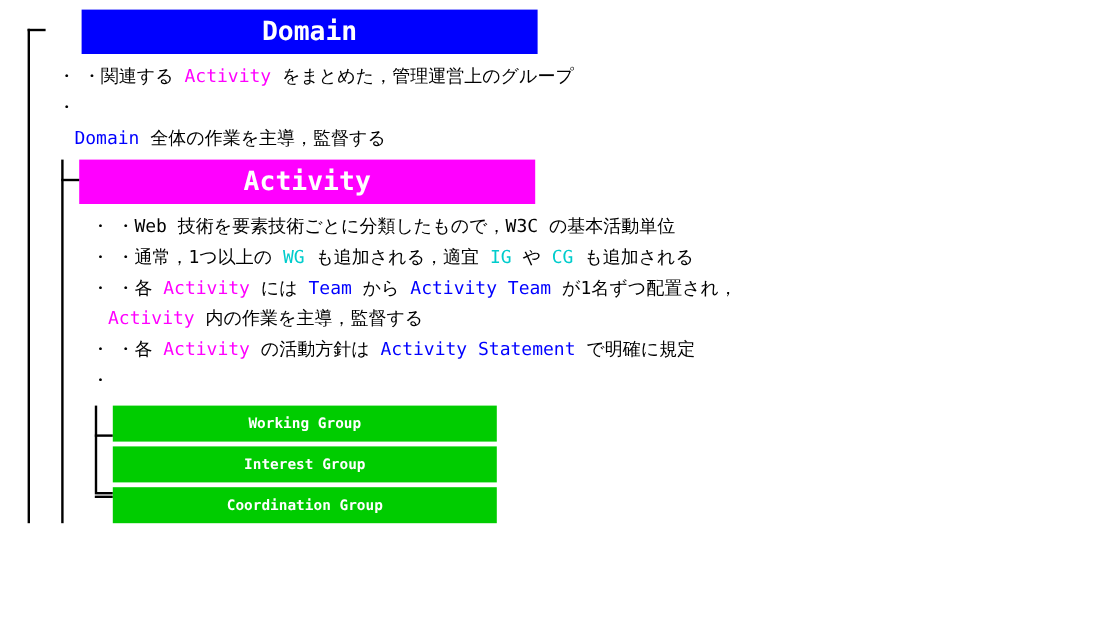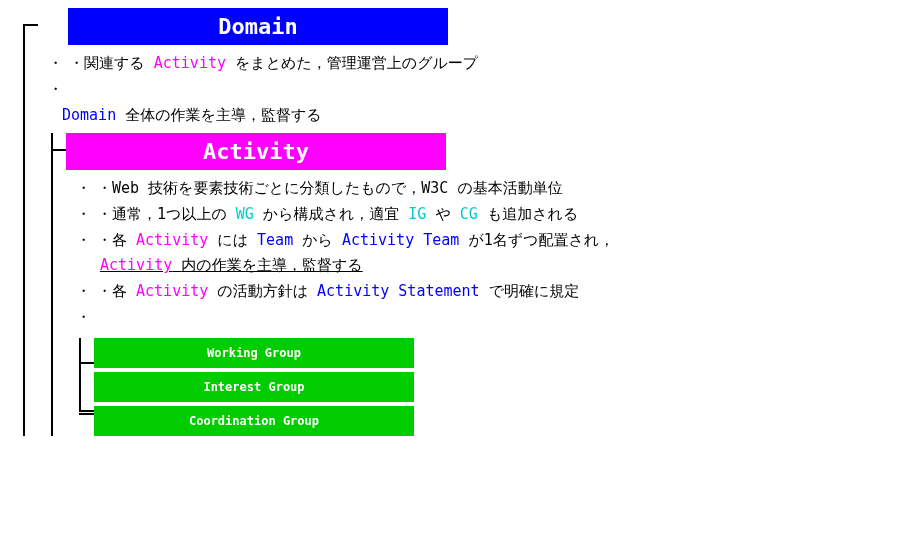--- a/index.html
+++ b/index.html
@@ -148,42 +148,42 @@
             <div class="bullet-line">
               <span class="bullet text-normal">・</span>
               <span class="text-normal">・Web 技術を要素技術ごとに分類したもので，W3C の基本活動単位</span>
             </div>
 
             <div class="bullet-line">
               <span class="bullet text-normal">・</span>
               <span>
                 <span class="text-normal">・通常，1つ以上の</span>
                 <span class="text-cyan">WG</span>
-                <span class="text-normal">から構成され，適宜</span>
+                <span class="text-normal">も追加される，適宜</span>
                 <span class="text-cyan">IG</span>
                 <span class="text-normal">や</span>
                 <span class="text-cyan">CG</span>
                 <span class="text-normal">も追加される</span>
               </span>
             </div>
 
             <div class="bullet-line">
               <span class="bullet text-normal">・</span>
               <span>
                 <span class="text-normal">・各</span>
                 <span class="text-magenta">Activity</span>
                 <span class="text-normal">には</span>
                 <span class="text-blue">Team</span>
                 <span class="text-normal">から</span>
                 <span class="text-blue">Activity Team</span>
                 <span class="text-normal">が1名ずつ配置され，</span>
               </span>
             </div>
 
-            <div class="bullet-line" style="margin-left:24px;text-decoration:underline;">
+            <div class="bullet-line" style="margin-left:14px;">
               <span>
                 <span class="text-magenta">Activity</span>
                 <span class="text-normal">内の作業を主導，監督する</span>
               </span>
             </div>
 
             <div class="bullet-line">
               <span class="bullet text-normal">・</span>
               <span>
                 <span class="text-normal">・各</span>

